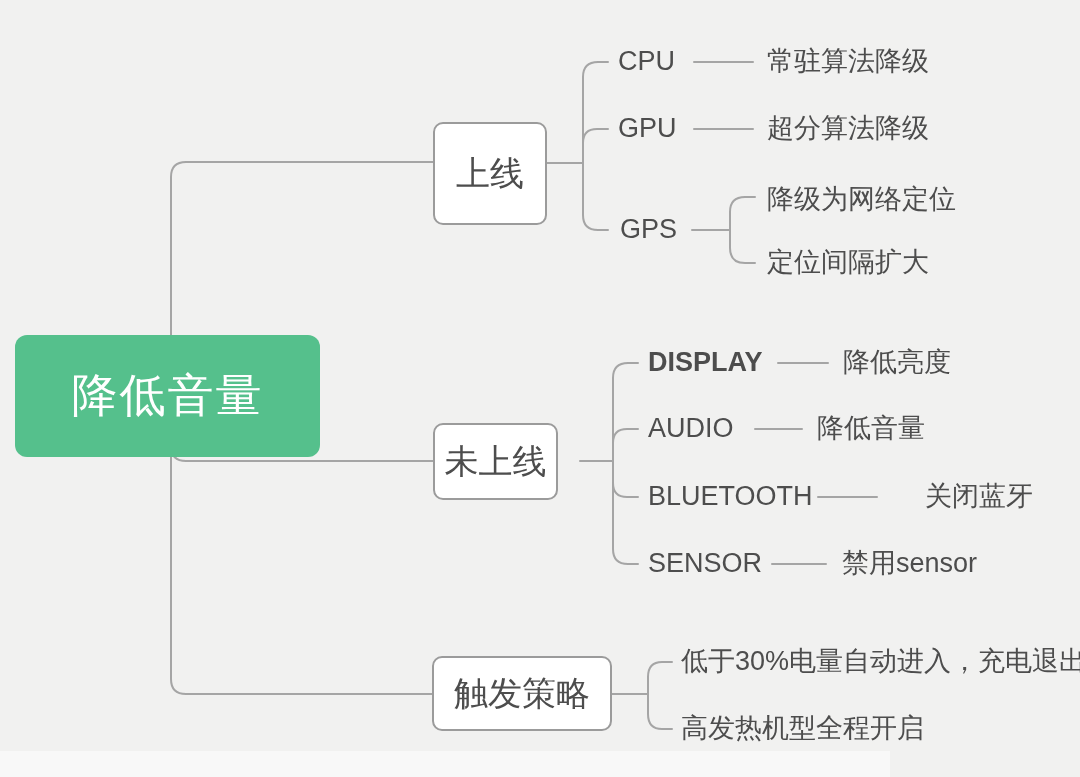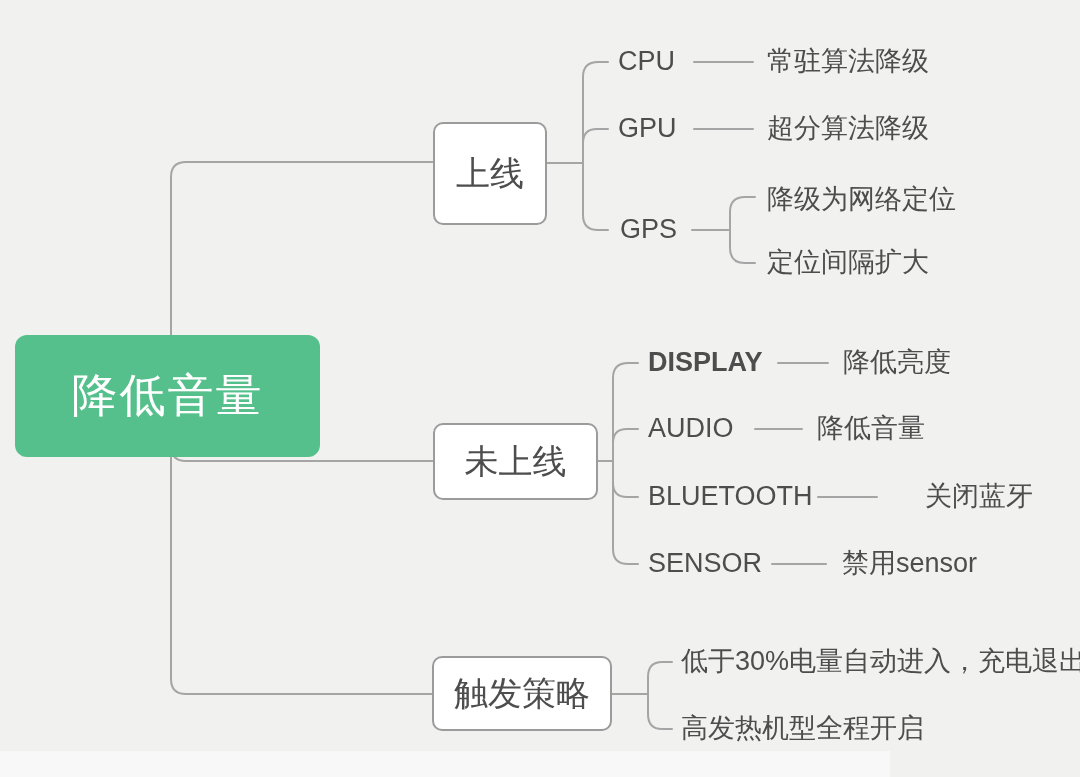--- a/index.html
+++ b/index.html
@@ -56,21 +56,21 @@
     <path class="connector" d="M 818 497 H 877"></path>
     <path class="connector" d="M 772 564 H 826"></path>
 
     <path class="connector" d="M 612 694 H 648"></path>
     <path class="connector" d="M 672 662 H 662 Q 648 662 648 677 V 714 Q 648 729 662 729 H 672"></path>
   </svg>
 
   <div class="root-node" style="left:15px;top:335px;width:305px;height:122px;">降低音量</div>
 
   <div class="node" style="left:433px;top:122px;width:114px;height:103px;">上线</div>
-  <div class="node" style="left:433px;top:423px;width:165px;height:77px;">未上线</div>
+  <div class="node" style="left:433px;top:423px;width:125px;height:77px;">未上线</div>
   <div class="node" style="left:432px;top:656px;width:180px;height:75px;">触发策略</div>
 
   <div class="label" style="left:618px;top:62px;">CPU</div>
   <div class="label" style="left:618px;top:129px;">GPU</div>
   <div class="label" style="left:620px;top:230px;">GPS</div>
   <div class="label" style="left:767px;top:62px;">常驻算法降级</div>
   <div class="label" style="left:767px;top:129px;">超分算法降级</div>
   <div class="label" style="left:767px;top:188px;margin-top:12px;">降级为网络定位</div>
   <div class="label" style="left:767px;top:263px;">定位间隔扩大</div>
 

